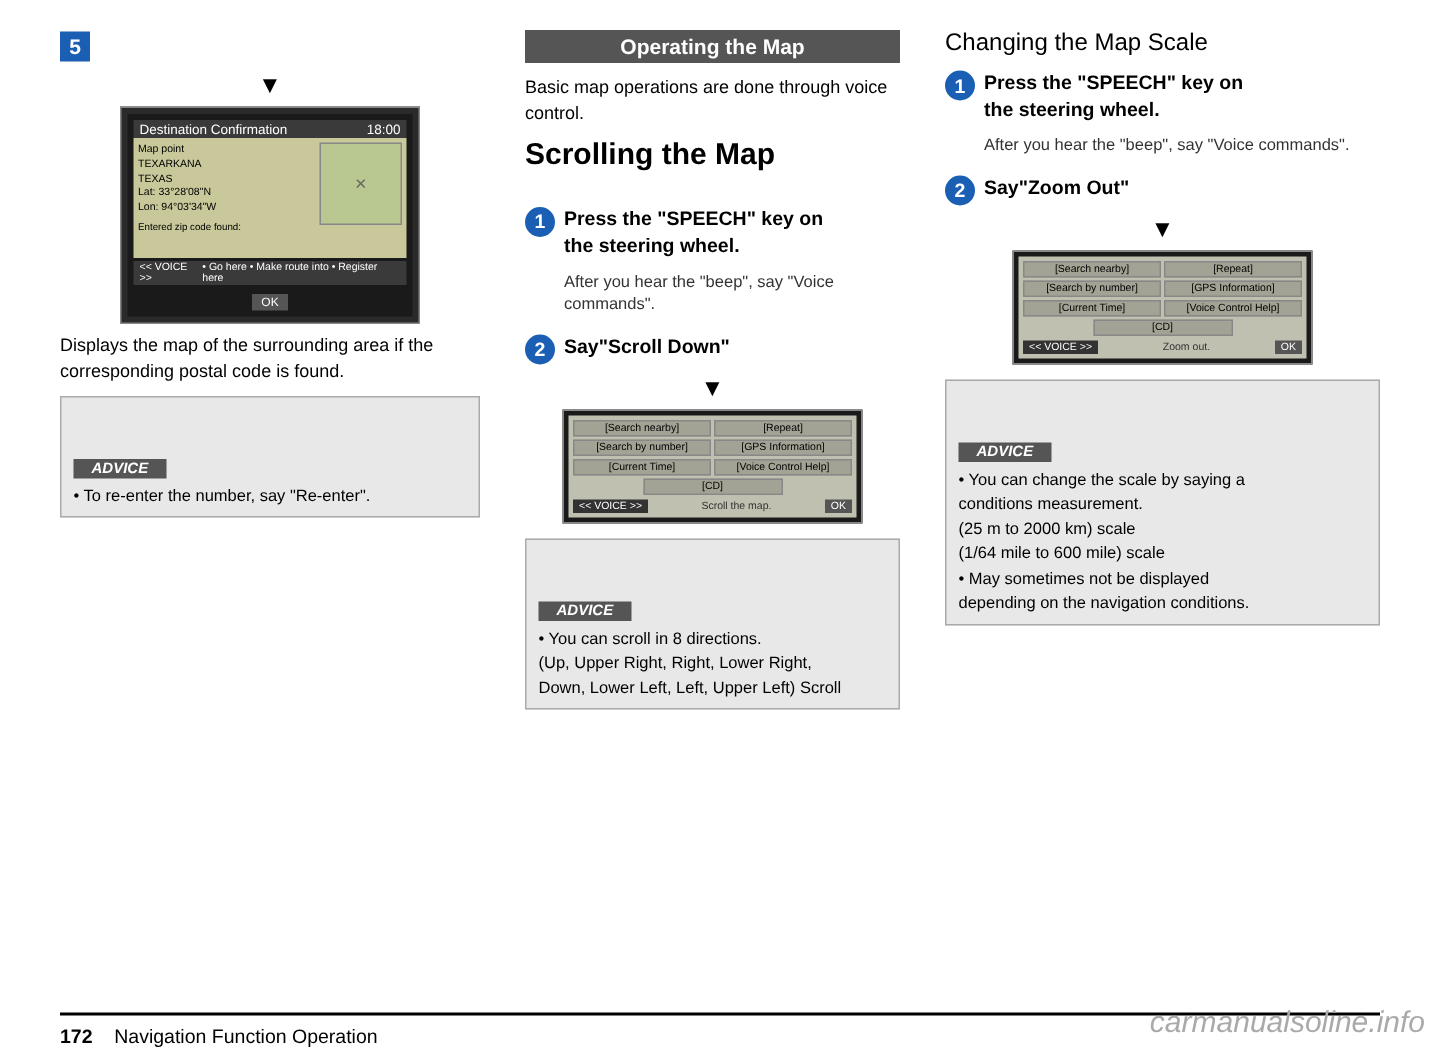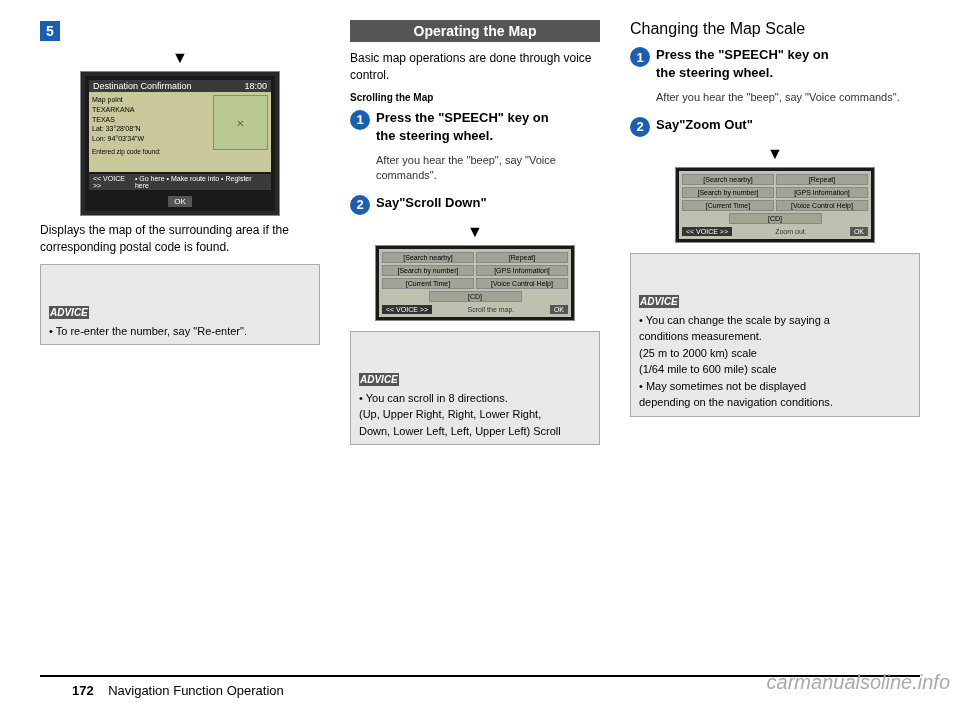--- a/index.html
+++ b/index.html
@@ -136,43 +136,43 @@
       border: 1px solid #aaa;
       padding: 5px 8px;
       margin-top: 5px;
     }
     .advice-title {
       background: #555;
       color: #fff;
       font-size: 10px;
       font-weight: bold;
       text-align: center;
-      padding: 1px 1px;
+      padding: 1px 12px;
       display: inline-block;
       margin-bottom: 4px;
       font-style: italic;
       margin-top: 36px;
     }
     .advice-text {
       font-size: 11px;
       line-height: 1.5;
     }
     .section-title-bar {
       background: #555;
       color: #fff;
       font-size: 14px;
       font-weight: bold;
       text-align: center;
       padding: 3px 8px;
       margin-bottom: 8px;
     }
     .subsection-heading {
-      font-size: 10px;
-      font-weight: bold;
-      margin-bottom: 6px;
+      font-size: 20px;
+      font-weight: bold;
+      margin-bottom: 22px;
     }
     .step-number-circle {
       background: #1a5fb4;
       color: #fff;
       font-weight: bold;
       font-size: 13px;
       width: 20px;
       height: 20px;
       border-radius: 50%;
       display: flex;
@@ -275,21 +275,20 @@
       border-top: 2px solid #000;
       padding-top: 6px;
       display: flex;
       align-items: center;
       justify-content: space-between;
       margin-top: auto;
     }
     .page-number {
       font-size: 13px;
       font-weight: bold;
-      margin-left: 32px;
     }
     .footer-title {
       font-size: 13px;
     }
     .watermark {
       position: absolute;
       bottom: 14px;
       right: 10px;
       font-size: 20px;
       color: #aaa;

